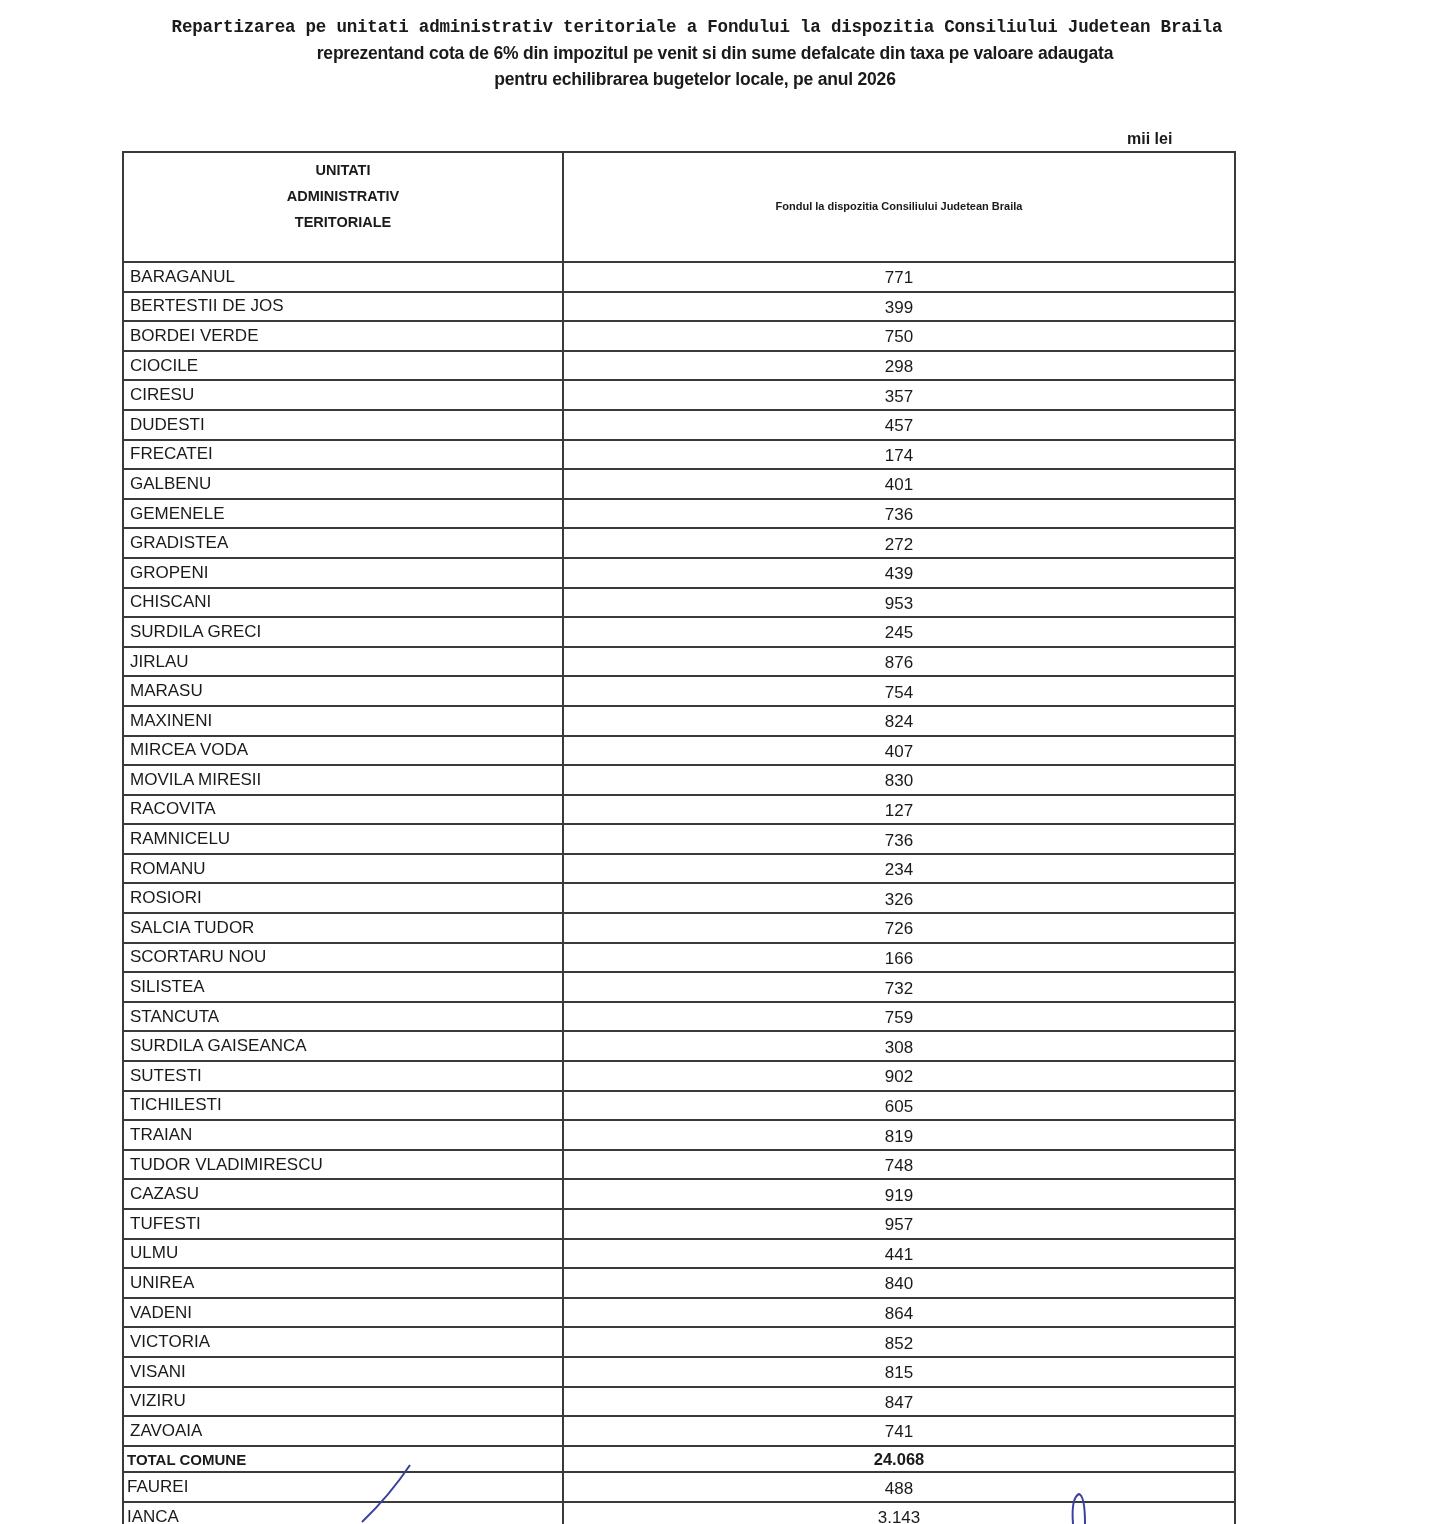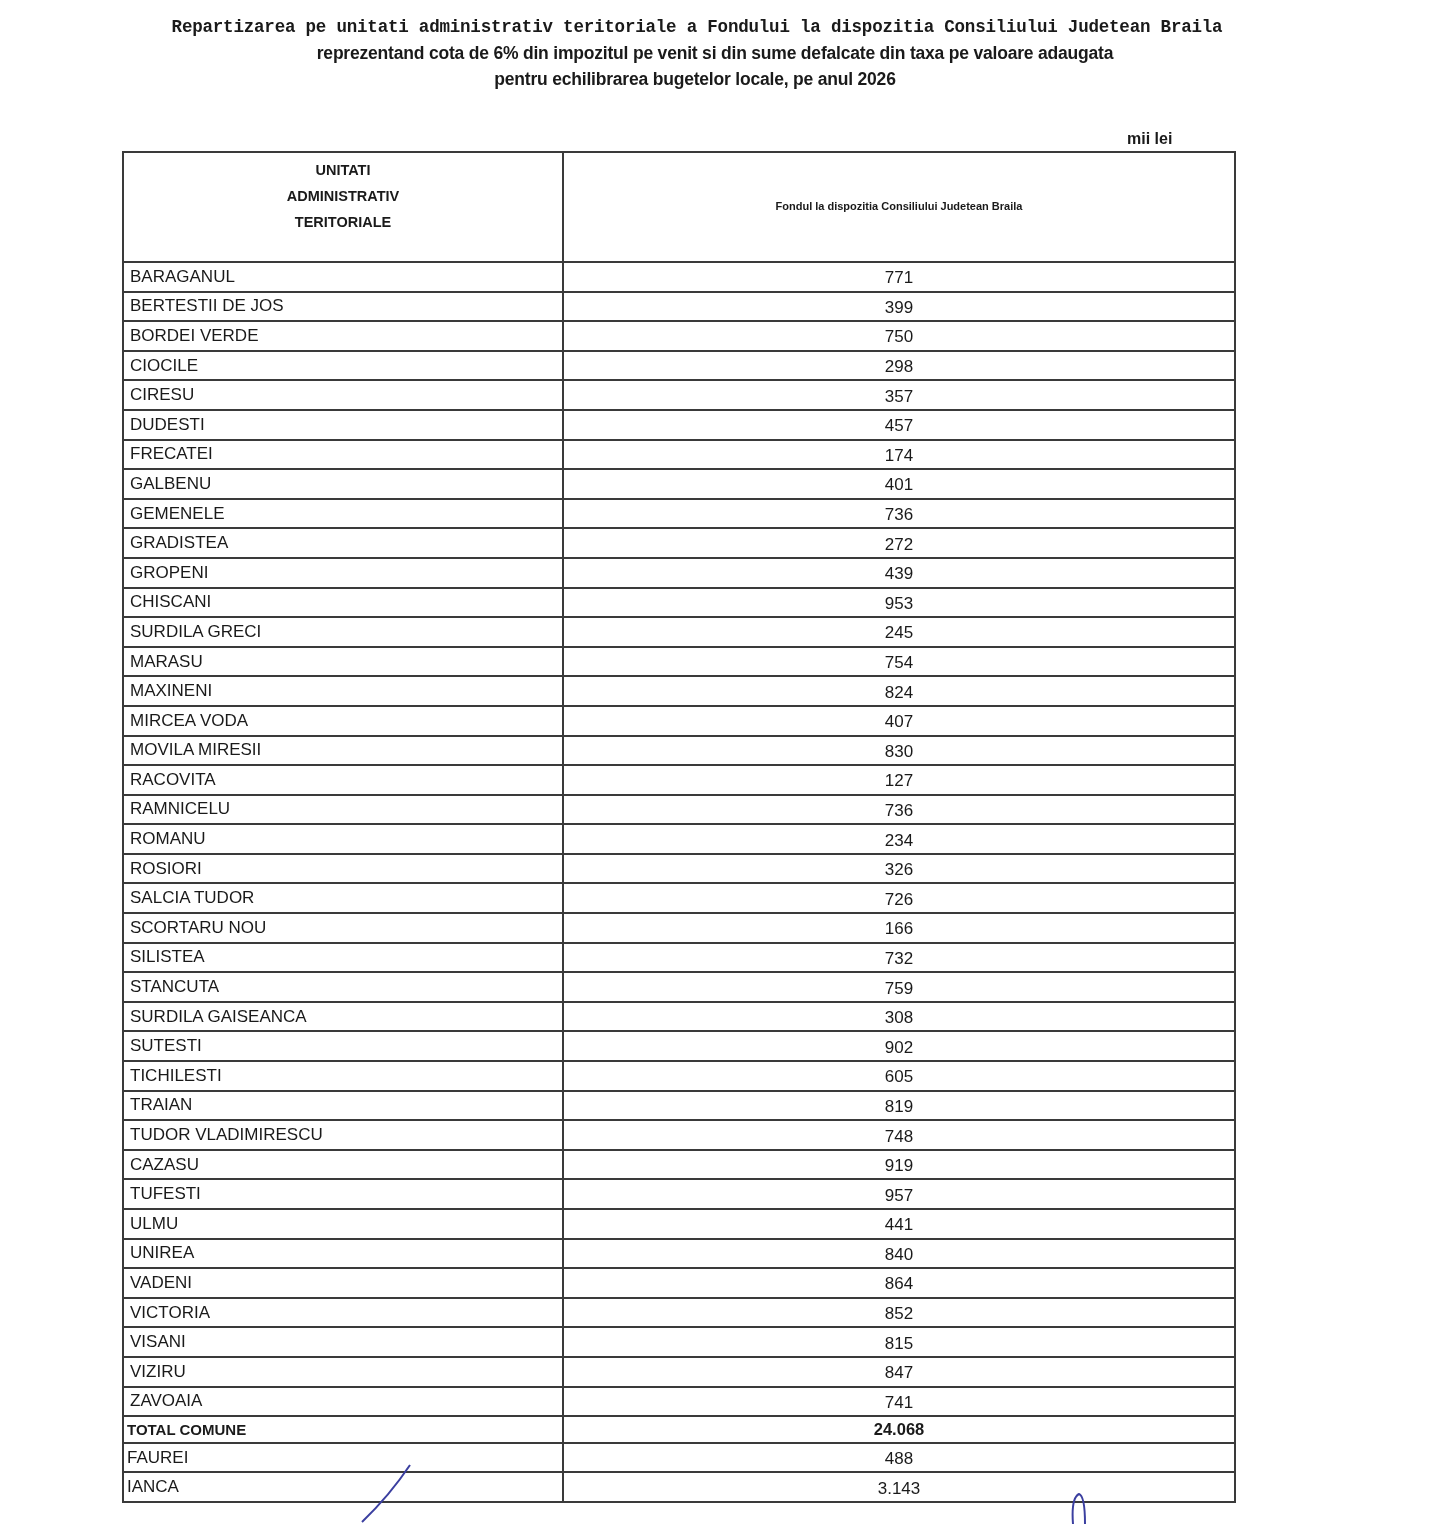--- a/index.html
+++ b/index.html
@@ -96,20 +96,24 @@
       </tr>
       <tr class="row">
         <td class="name">CHISCANI</td>
         <td class="val">953</td>
       </tr>
       <tr class="row">
         <td class="name">SURDILA GRECI</td>
         <td class="val">245</td>
       </tr>
       <tr class="row">
+        <td class="name">JIRLAU</td>
+        <td class="val">876</td>
+      </tr>
+      <tr class="row">
         <td class="name">MARASU</td>
         <td class="val">754</td>
       </tr>
       <tr class="row">
         <td class="name">MAXINENI</td>
         <td class="val">824</td>
       </tr>
       <tr class="row">
         <td class="name">MIRCEA VODA</td>
         <td class="val">407</td>

